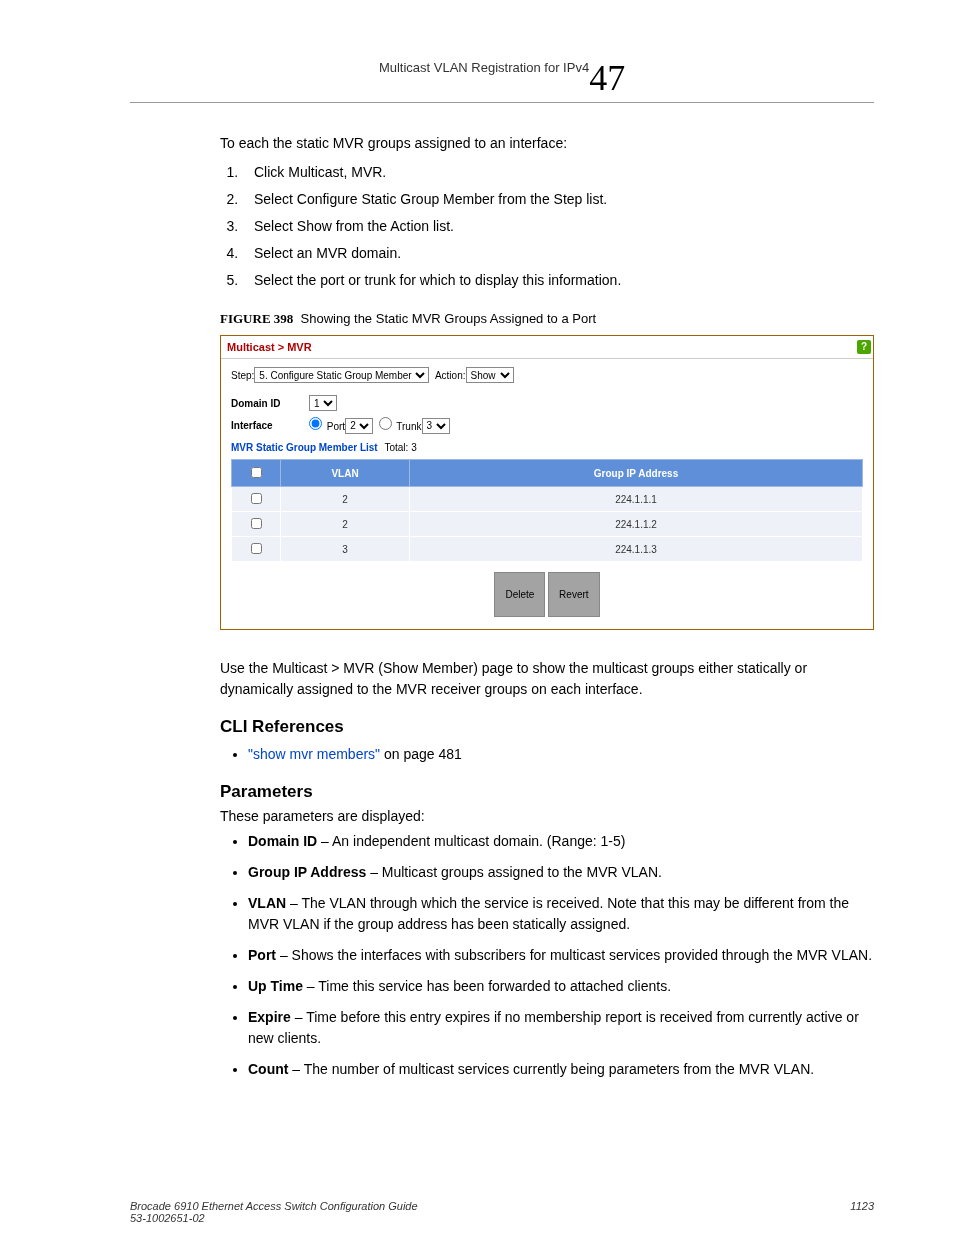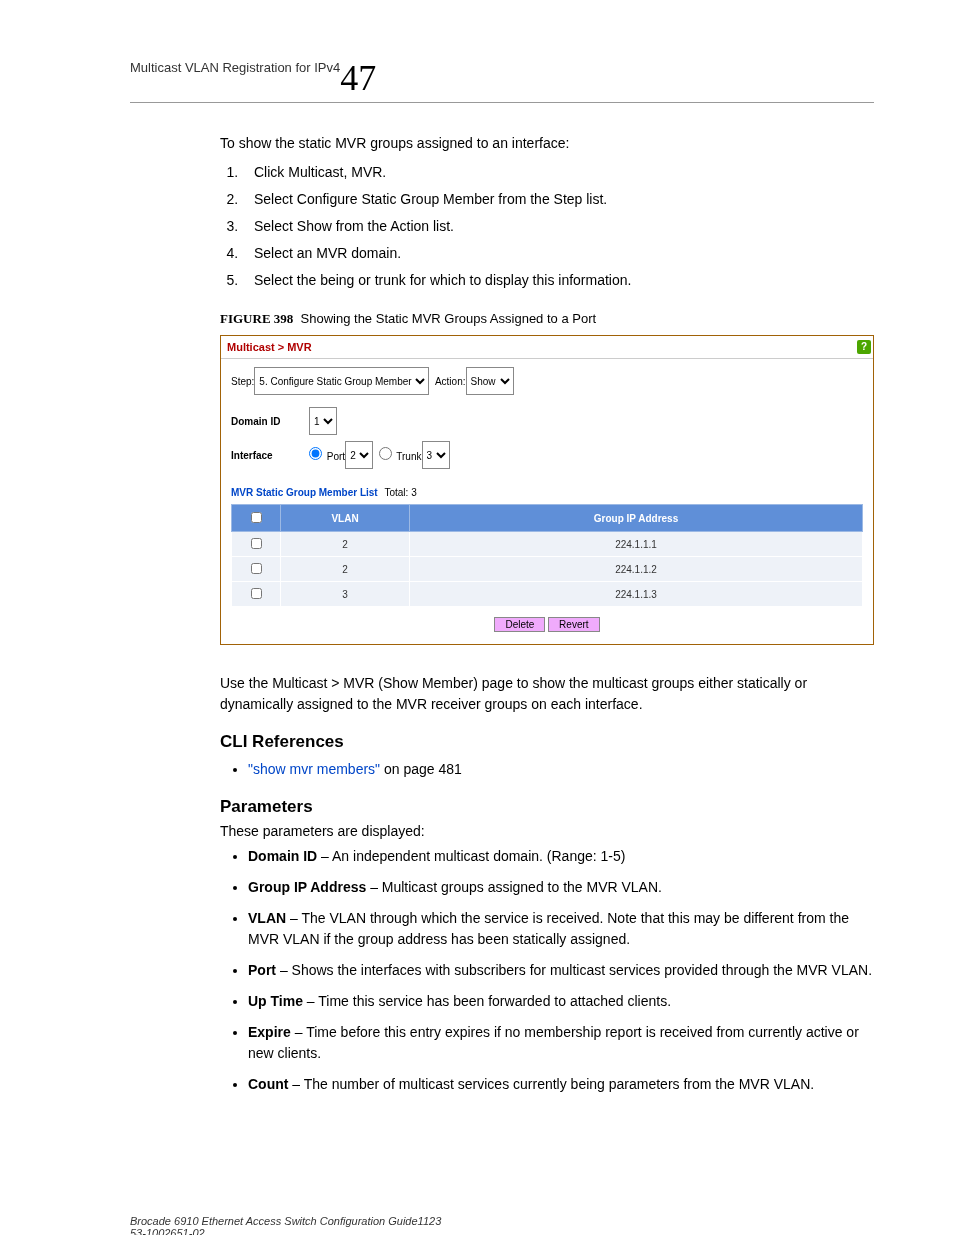--- a/index.html
+++ b/index.html
@@ -7,21 +7,21 @@
     background: #fff;
     margin: 0;
     padding: 60px 80px 40px 130px;
     color: #000;
     font-size: 14px;
     width: 954px;
     box-sizing: border-box;
   }
   .header-row {
     display: flex;
-    justify-content: flex-start;
+    justify-content: center;
     align-items: flex-start;
     border-bottom: 1px solid #999;
     padding-bottom: 6px;
     margin-bottom: 30px;
   }
   .header-title {
     font-size: 13px;
     color: #333;
   }
   .chapter-num {
@@ -65,21 +65,21 @@
     border-radius: 2px;
     font-weight: bold;
   }
   .panel-body { padding: 8px 10px 12px 10px; }
   .prow { margin-bottom: 6px; display:flex; align-items:center; }
   .plabel { font-weight: bold; width: 78px; display:inline-block;}
   .psel {
     font-size: 10px;
     border: 1px solid #888;
     background: #fff;
-    height: 28px;
+    height: 16px;
   }
   .blue-label { color: #0046c8; font-weight: bold; }
   .tot { color: #000; font-weight: normal; margin-left: 4px;}
   table.mvr {
     width: 100%;
     border-collapse: collapse;
     font-size: 10px;
     margin-top: 4px;
   }
   table.mvr th {
@@ -94,67 +94,68 @@
     background: #eef2f8;
     padding: 3px;
     text-align: center;
     border: 1px solid #fff;
     color: #333;
   }
   table.mvr th.cb, table.mvr td.cb { width: 40px; }
   .btnrow { text-align: center; margin-top: 10px;}
   .btn {
     font-size: 10px;
-    padding: 1px 10px;
-    background: #f0abfc;
+    padding: 16px 10px;
+    background: #a3a3a3;
     border: 1px solid #888;
     text-align: center;
   }
   h2.section {
     font-family: Arial, sans-serif;
     font-size: 22px;
     font-weight: normal;
     margin: 24px 0 6px 0;
     font-stretch: condensed;
   }
   .para { margin-bottom: 14px; }
   .subhead { font-weight: bold; font-size: 17px; margin-top: 14px; margin-bottom: 2px;}
   .link { color: #0046c8; }
   ul.bullets { margin: 4px 0 0 0; padding-left: 28px; }
   ul.bullets li { margin-bottom: 10px; }
   ul.bullets li .bterm { font-weight: bold; }
   .footer {
     display: flex;
+    justify-content: space-between;
     font-style: italic;
     font-size: 11px;
     color: #333;
     margin-top: 120px;
     margin-left: 0;
   }
   input[type=checkbox]{ width:11px; height:11px; }
   input[type=radio]{ margin:0 2px 0 0;}
 </style>
 </head>
 <body>
 
 <div class="header-row">
   <span class="header-title">Multicast VLAN Registration for IPv4</span>
   <span class="chapter-num">47</span>
 </div>
 
 <div class="content">
 
-  <div class="intro">To show the static MVR groups assigned to an interface:</div>
+  <div class="intro">To each the static MVR groups assigned to an interface:</div>
 
   <ol class="steps">
     <li>Click Multicast, MVR.</li>
     <li>Select Configure Static Group Member from the Step list.</li>
     <li>Select Show from the Action list.</li>
     <li>Select an MVR domain.</li>
-    <li>Select the being or trunk for which to display this information.</li>
+    <li>Select the port or trunk for which to display this information.</li>
   </ol>
 
   <div class="fig-caption">
     <span class="flabel">FIGURE 398</span>&nbsp;
     <span>Showing the Static MVR Groups Assigned to a Port</span>
   </div>
 
   <div class="panel">
     <div class="panel-head">
       <span>Multicast &gt; MVR</span>
@@ -193,21 +194,21 @@
         &nbsp;&nbsp;
         <label>
           <input type="radio" style="">
           <span>Trunk</span>
         </label>
         <select class="psel">
           <option>3</option>
         </select>
       </div>
 
-      <div style="margin-top:16px;">
+      <div style="margin-top:6px;">
         <span class="blue-label">MVR Static Group Member List</span>
         <span class="tot">Total: 3</span>
       </div>
 
       <table class="mvr">
         <tbody>
             <tr>
           <th class="cb"><input type="checkbox" style=""></th>
           <th style="width:120px">VLAN</th>
           <th>Group IP Address</th>

